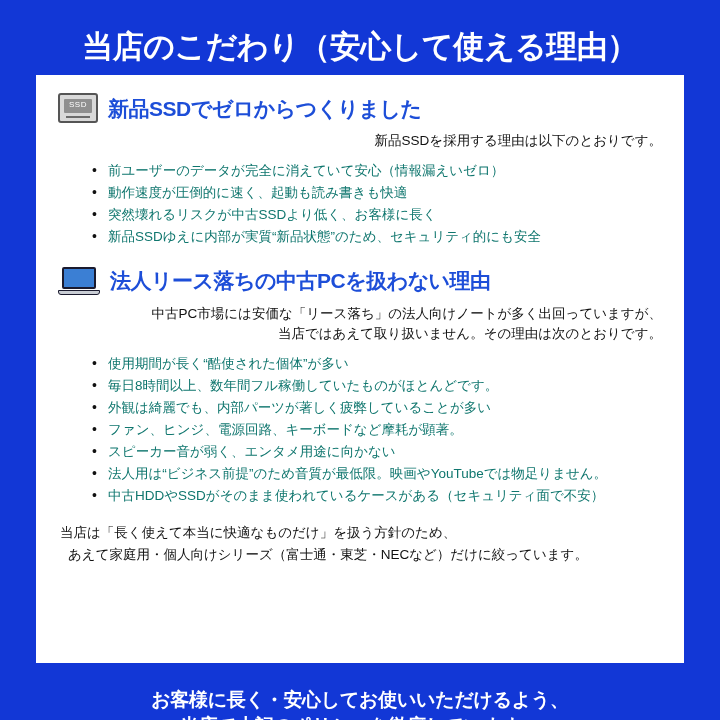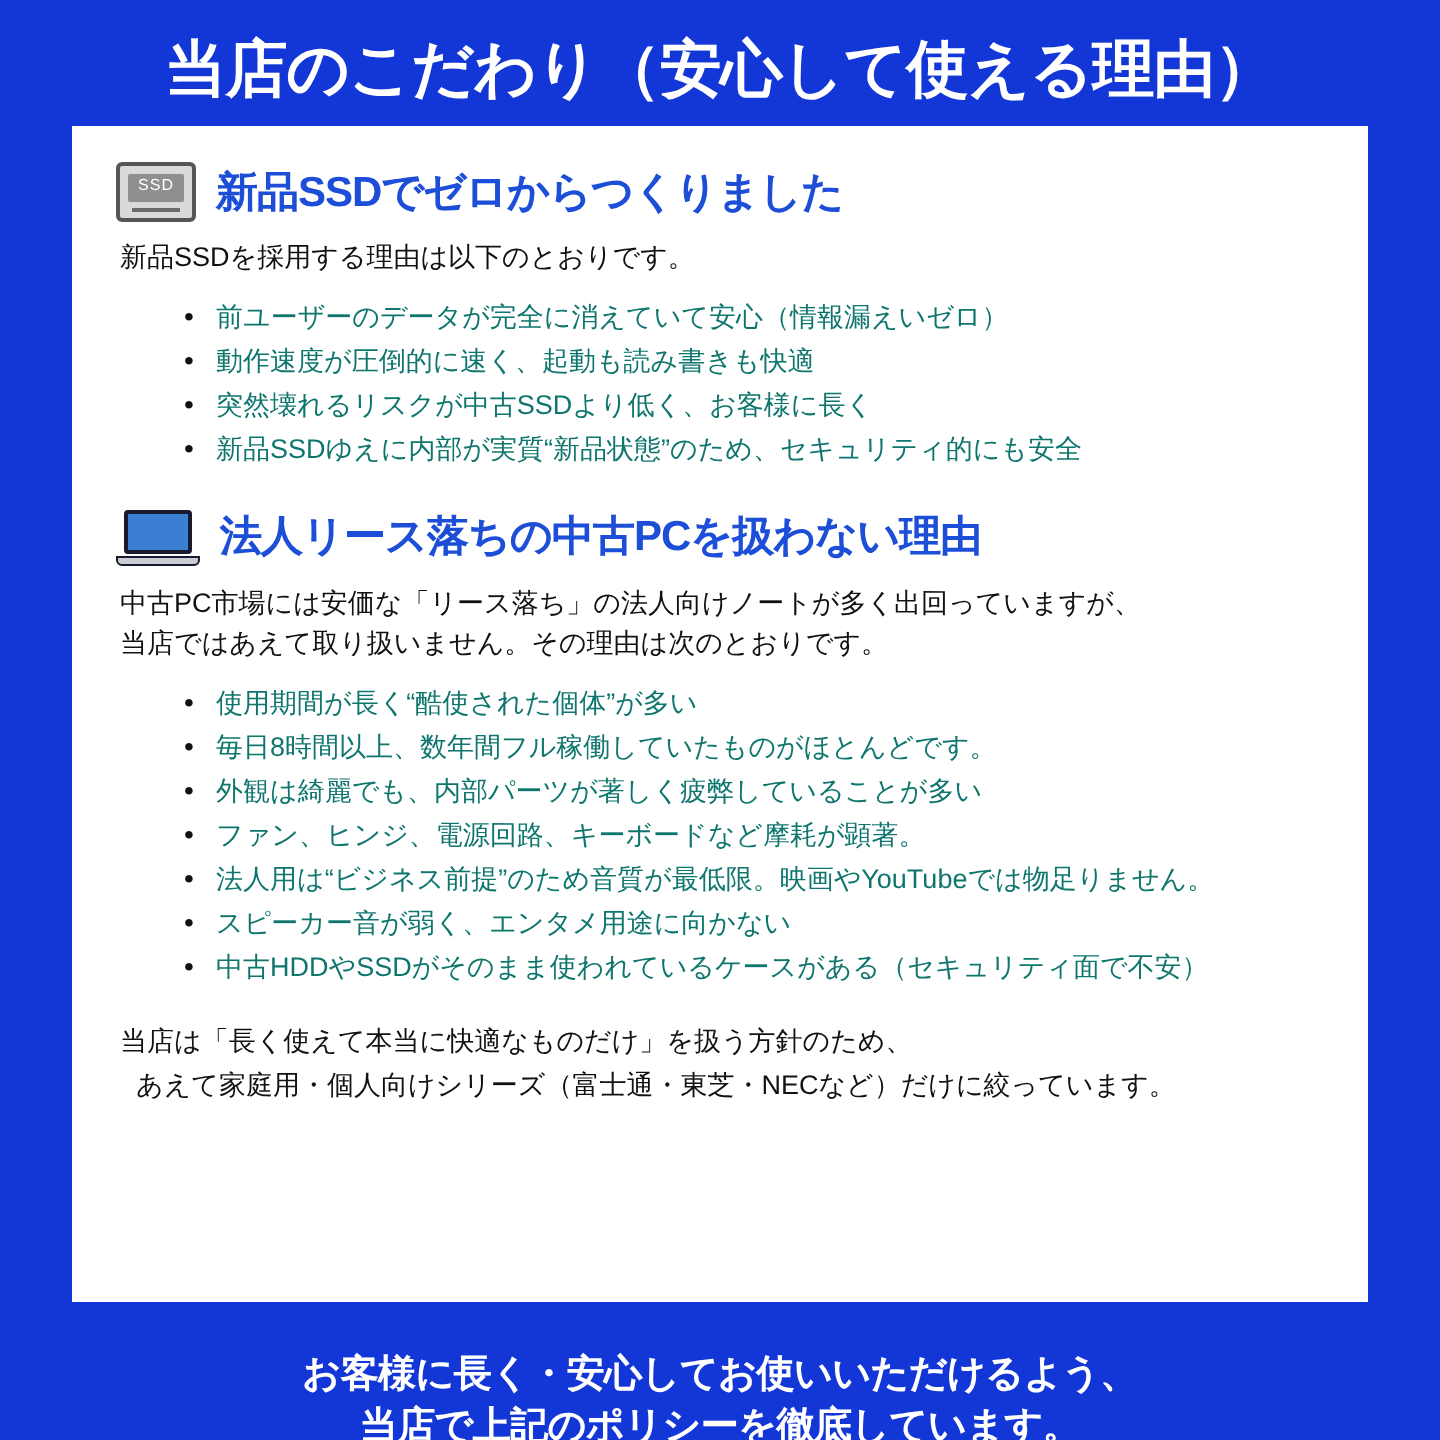--- a/index.html
+++ b/index.html
@@ -20,21 +20,21 @@
     box-sizing: border-box;
     display: flex;
     flex-direction: column;
     align-items: center;
   }
   .page-title {
     color: #ffffff;
     font-size: 31px;
     font-weight: bold;
     letter-spacing: -0.5px;
-    margin-top: 16px;
+    margin-top: 28px;
     margin-bottom: 10px;
     text-align: center;
     line-height: 1.2;
   }
   .card {
     width: 648px;
     background: #ffffff;
     box-sizing: border-box;
     padding: 18px 22px 16px 22px;
     flex: 0 0 auto;
@@ -55,20 +55,21 @@
     font-size: 21px;
     font-weight: bold;
     letter-spacing: -0.5px;
     line-height: 1.1;
   }
   .sec-lead {
     font-size: 13.5px;
     color: #111111;
     line-height: 1.55;
     margin: 0 0 8px 2px;
+    text-align: right;
   }
   ul.bullets {
     margin: 0 0 4px 0;
     padding-left: 34px;
     list-style: none;
   }
   ul.bullets li {
     font-size: 13.5px;
     color: #0f766e;
     line-height: 1.62;
@@ -211,22 +212,22 @@
       </div>
       <p class="sec-lead">
         <span>中古PC市場には安価な「リース落ち」の法人向けノートが多く出回っていますが、</span><br>
         <span>当店ではあえて取り扱いません。その理由は次のとおりです。</span>
       </p>
       <ul class="bullets">
         <li>使用期間が長く“酷使された個体”が多い</li>
         <li>毎日8時間以上、数年間フル稼働していたものがほとんどです。</li>
         <li>外観は綺麗でも、内部パーツが著しく疲弊していることが多い</li>
         <li>ファン、ヒンジ、電源回路、キーボードなど摩耗が顕著。</li>
+        <li>スピーカー音が弱く、エンタメ用途に向かない</li>
         <li>法人用は“ビジネス前提”のため音質が最低限。映画やYouTubeでは物足りません。</li>
-        <li>スピーカー音が弱く、エンタメ用途に向かない</li>
         <li>中古HDDやSSDがそのまま使われているケースがある（セキュリティ面で不安）</li>
       </ul>
       <div class="tail">
         <div>当店は「長く使えて本当に快適なものだけ」を扱う方針のため、</div>
         <div>あえて家庭用・個人向けシリーズ（富士通・東芝・NECなど）だけに絞っています。</div>
       </div>
     </div>
 
   </div>
 

